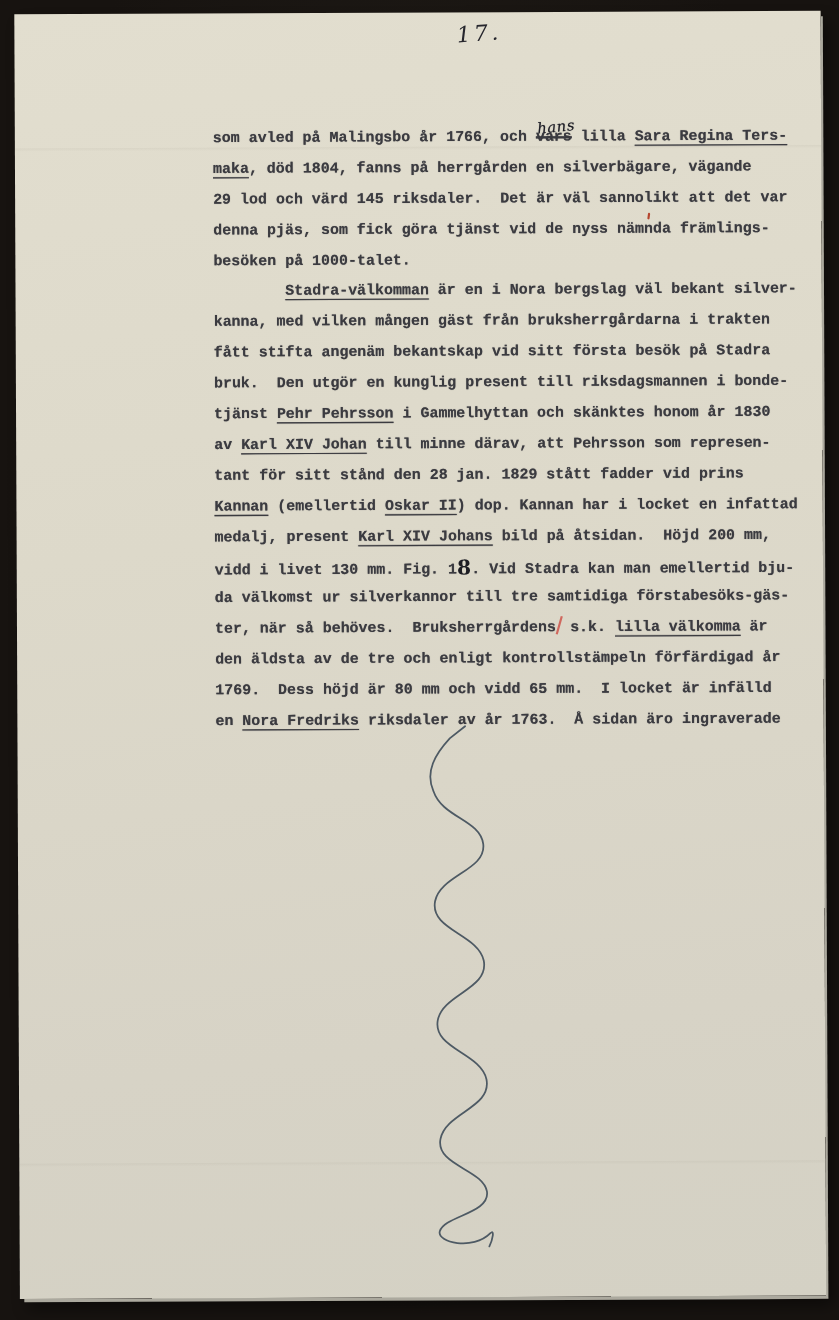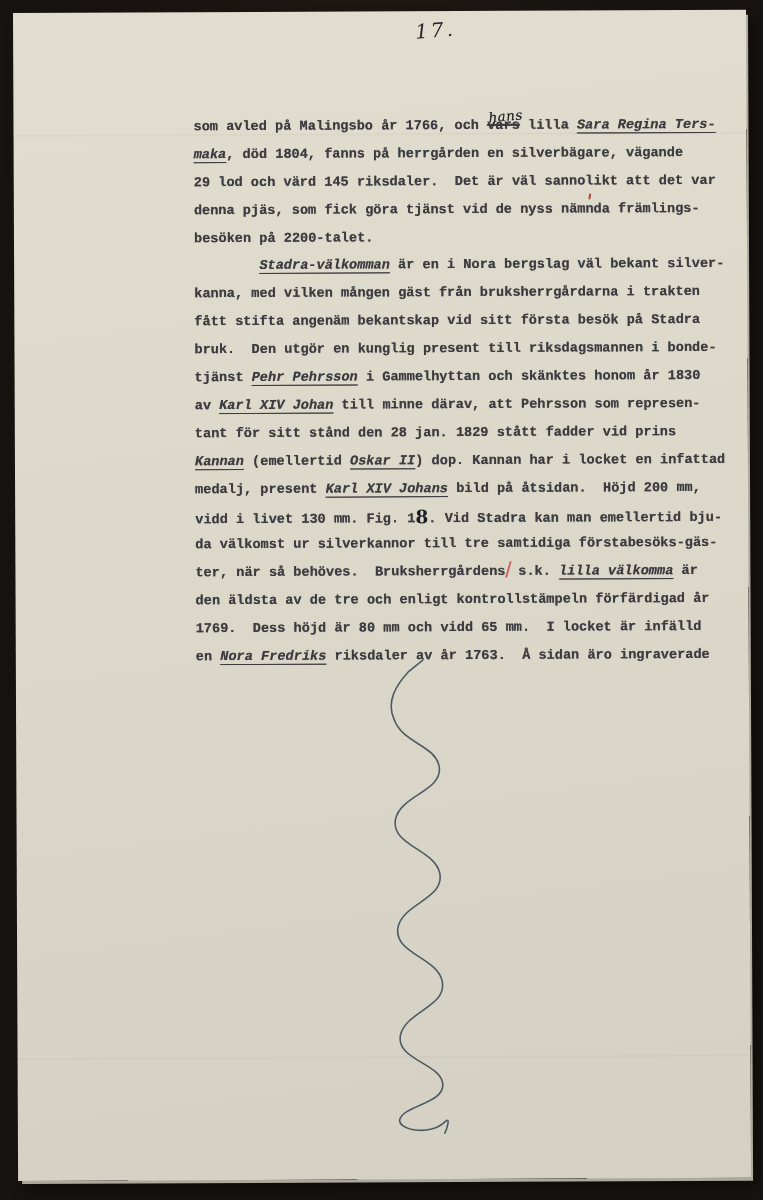--- a/index.html
+++ b/index.html
@@ -29,21 +29,21 @@
     font-size:20px; letter-spacing:3px; color:#26262d;
     transform:rotate(-4deg);
   }
   .text {
     position:absolute; left:180px; top:101px;
     font-size:13.6px; line-height:27.9px; font-weight:bold;
     color:#3b3b40; text-shadow:0 0 0.7px rgba(45,45,52,0.65);
   }
   .tline { white-space:pre; height:27.9px; }
   .seg { position:relative; }
-  .u { text-decoration:underline; text-decoration-thickness:1.4px; text-underline-offset:3.5px;font-style:italic; }
+  .u { text-decoration:underline; text-decoration-thickness:1.4px; text-underline-offset:3.5px; }
   .x { text-decoration:line-through; text-decoration-thickness:2.4px; }
   .above { position:absolute; }
   .hw-note {
     top:-15px; left:1px; white-space:nowrap;
     font-family:"DejaVu Serif", serif; font-style:italic; font-weight:normal;
     font-size:13.5px; letter-spacing:0.5px; color:#1f1f27; transform:rotate(-5deg);
   }
   .red-dot {
     top:-8px; left:58%; width:2.4px; height:5.5px;
     background:#b5452e; border-radius:1.5px; transform:rotate(8deg);
@@ -62,21 +62,21 @@
 <body>
 
 <div class="scan">
   <div class="paper">
     <div class="page-number">17.</div>
     <div class="text">
         <div class="tline"><span class="seg">som avled på Malingsbo år 1766, och </span><span class="seg x">vars<span class="above hw-note">hans</span></span><span class="seg"> lilla </span><span class="seg u">Sara Regina Ters-</span></div>
         <div class="tline"><span class="seg u">maka</span><span class="seg">, död 1804, fanns på herrgården en silverbägare, vägande</span></div>
         <div class="tline"><span class="seg">29 lod och värd 145 riksdaler.  Det är väl sannolikt att det var</span></div>
         <div class="tline"><span class="seg">denna pjäs, som fick göra tjänst vid de nyss </span><span class="seg">nämnda<span class="above red-dot"></span></span><span class="seg"> främlings-</span></div>
-        <div class="tline"><span class="seg">besöken på 2200-talet.</span></div>
+        <div class="tline"><span class="seg">besöken på 1000-talet.</span></div>
         <div class="tline" style="padding-left: 65.28px;"><span class="seg u">Stadra-välkomman</span><span class="seg"> är en i Nora bergslag väl bekant silver-</span></div>
         <div class="tline"><span class="seg">kanna, med vilken mången gäst från bruksherrgårdarna i trakten</span></div>
         <div class="tline"><span class="seg">fått stifta angenäm bekantskap vid sitt första besök på Stadra</span></div>
         <div class="tline"><span class="seg">bruk.  Den utgör en kunglig present till riksdagsmannen i bonde-</span></div>
         <div class="tline"><span class="seg">tjänst </span><span class="seg u">Pehr Pehrsson</span><span class="seg"> i Gammelhyttan och skänktes honom år 1830</span></div>
         <div class="tline"><span class="seg">av </span><span class="seg u">Karl XIV Johan</span><span class="seg"> till minne därav, att Pehrsson som represen-</span></div>
         <div class="tline"><span class="seg">tant för sitt stånd den 28 jan. 1829 stått fadder vid prins</span></div>
         <div class="tline"><span class="seg u">Kannan</span><span class="seg"> (emellertid </span><span class="seg u">Oskar II</span><span class="seg">) dop. Kannan har i locket en infattad</span></div>
         <div class="tline"><span class="seg">medalj, present </span><span class="seg u">Karl XIV Johans</span><span class="seg"> bild på åtsidan.  Höjd 200 mm,</span></div>
         <div class="tline"><span class="seg">vidd i livet 130 mm. Fig. 1</span><span class="seg hw">8</span><span class="seg">. Vid Stadra kan man emellertid bju-</span></div>

